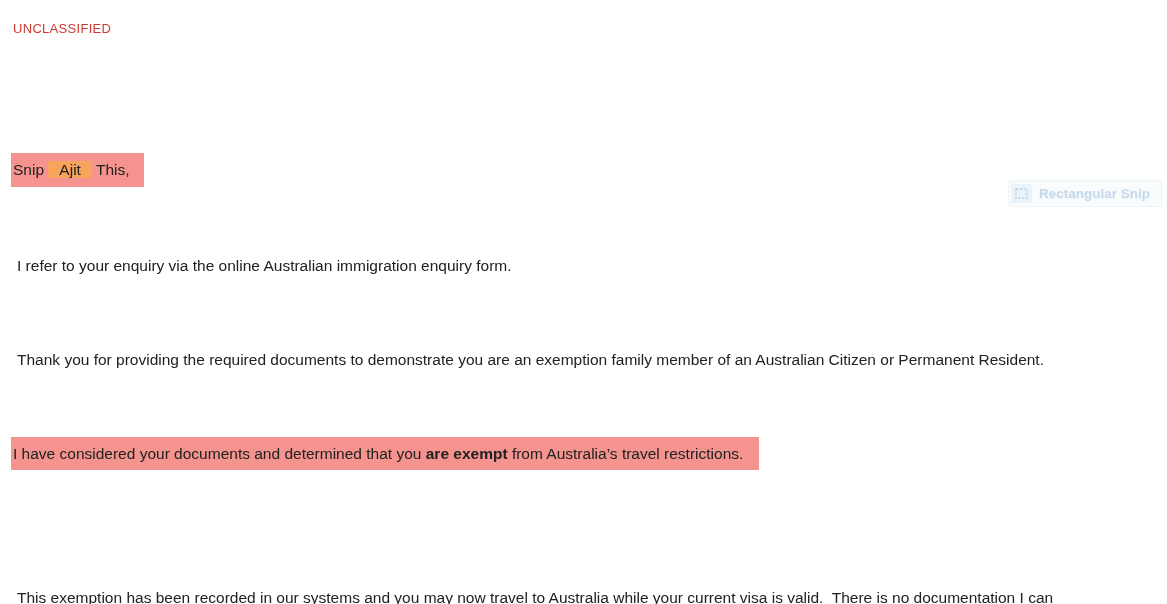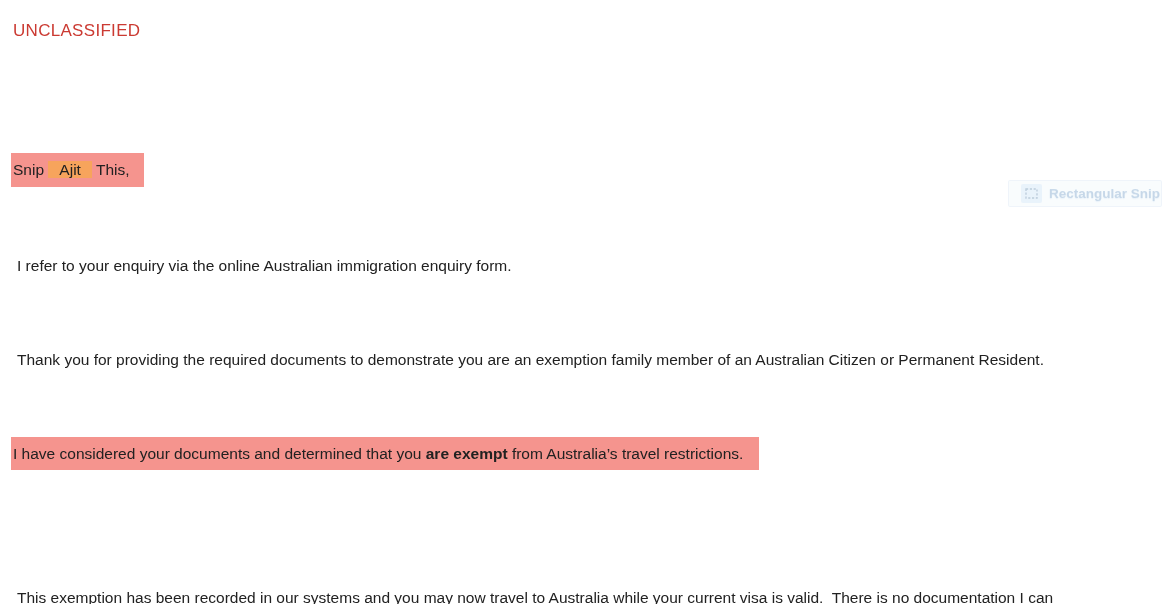--- a/index.html
+++ b/index.html
@@ -12,21 +12,21 @@
     background: #ffffff;
     overflow: hidden;
     position: relative;
     font-family: "Liberation Sans", "DejaVu Sans", sans-serif;
     color: var(--body-text, #212121);
   }
   .banner {
     position: absolute;
     top: 21px;
     left: 13px;
-    font-size: 17px;
+    font-size: 13px;
     font-weight: 500;
     letter-spacing: 0.3px;
     color: var(--banner-red, #CB3A32);
     white-space: pre;
   }
   .para {
     position: absolute;
     margin: 4px;
     font-size: 15.5px;
     line-height: 24px;
@@ -69,21 +69,21 @@
     left: 1008px;
     width: 154px;
     height: 27px;
     display: flex;
     align-items: center;
     gap: 7px;
     background: rgba(246, 250, 253, 0.85);
     border: 1px solid rgba(205, 222, 238, 0.30);
     border-radius: 2px;
     box-sizing: border-box;
-    padding: 0 6px 0 12px;
+    padding: 0 6px 0 2px;
     opacity: 0.8;
     text-align: center;
   }
   .snip-tooltip .icon-box {
     width: 21px;
     height: 19px;
     background: rgba(214, 232, 247, 0.55);
     border-radius: 2px;
     display: flex;
     align-items: center;

